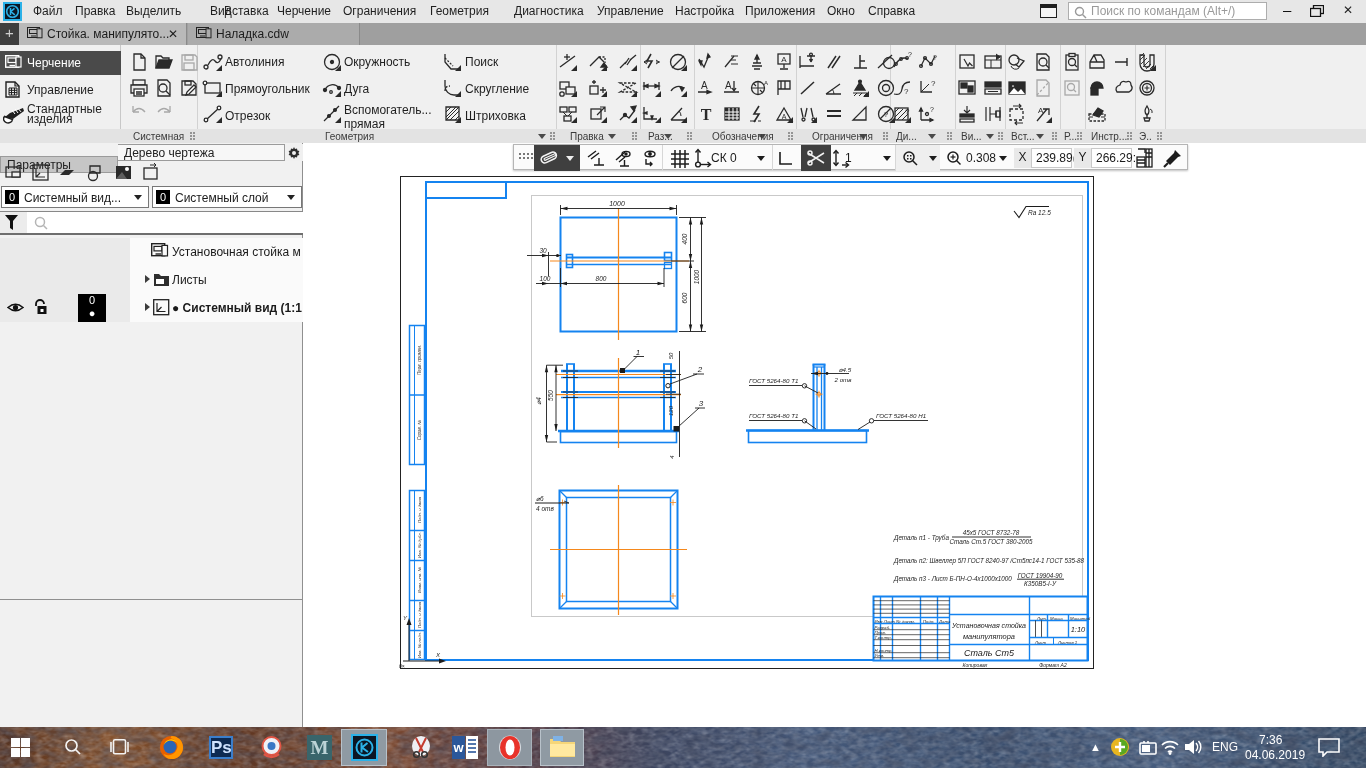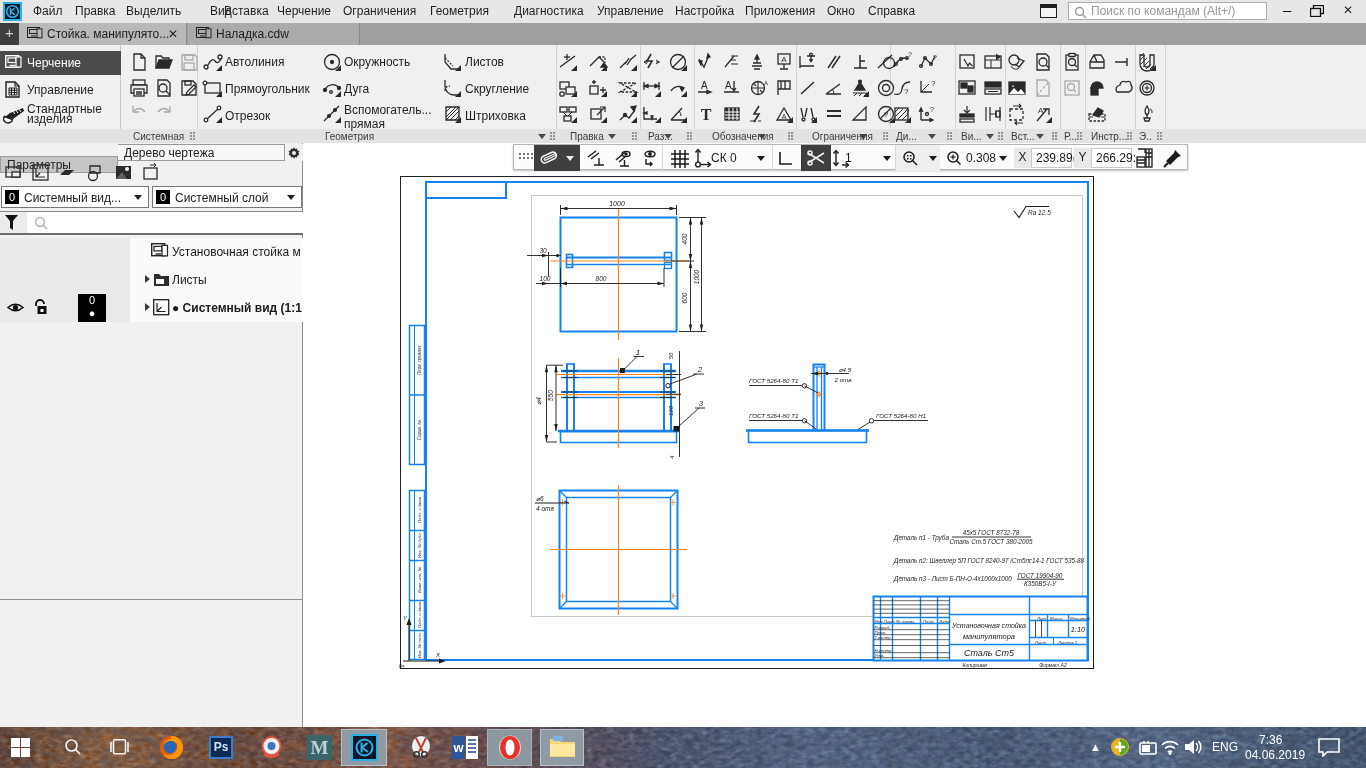--- a/index.html
+++ b/index.html
@@ -219,21 +219,21 @@
   <div class="glabel" style="left:1064px;">Р...</div>
   <div class="glabel" style="left:1091px;">Инстр...</div>
   <div class="glabel" style="left:1139px;">Э..</div>
 
   <div class="btnlabel" style="left:225px;top:10px;">Автолиния</div>
   <div class="btnlabel" style="left:225px;top:37px;">Прямоугольник</div>
   <div class="btnlabel" style="left:225px;top:64px;">Отрезок</div>
   <div class="btnlabel" style="left:344px;top:10px;">Окружность</div>
   <div class="btnlabel" style="left:344px;top:37px;">Дуга</div>
   <div class="btnlabel" style="left:344px;top:58px;">Вспомогатель...<br>прямая</div>
-  <div class="btnlabel" style="left:465px;top:10px;">Листов</div>
+  <div class="btnlabel" style="left:465px;top:10px;">Поиск</div>
   <div class="btnlabel" style="left:465px;top:37px;">Скругление</div>
   <div class="btnlabel" style="left:465px;top:64px;">Штриховка</div>
 
   <svg id="iconsvg" style="position:absolute;left:0;top:0;" width="1366" height="98" viewBox="0 0 1366 98">
 <g transform="translate(129 7)" stroke="#2a2a2a" fill="none" stroke-width="1.3">
         <path d="M5 2 h7 l4 4 v12 h-11 z"></path>
         <path d="M12 2 v4 h4"></path>
       </g>
 <g transform="translate(154 7)" stroke="#2a2a2a" fill="none" stroke-width="1.3">
         <path d="M2 16 l3 -8 h13 l-3 8 z" fill="#2a2a2a"></path>
@@ -1143,21 +1143,21 @@
       <path d="M1 3 v10 M18 3 v10" stroke="#f3f3f3" stroke-width="1.6"></path>
     </svg>
 
   <svg class="tbico" style="left:159px;top:8px;" width="25" height="25" viewBox="0 0 25 25">
       <circle cx="12.5" cy="12.5" r="11.5" fill="#e66000"></circle>
       <path d="M12.5 1 a11.5 11.5 0 0 1 0 23 a9 9 0 0 1 -8 -5 a9.5 9.5 0 0 0 14 -7 a9 9 0 0 0 -7 -9 z" fill="#ff9500"></path>
       <circle cx="11" cy="12" r="6.5" fill="#2a65b5"></circle>
       <path d="M5 10 a7 7 0 0 1 13 -2 a8 8 0 0 0 -13 2 z" fill="#ffcb00"></path>
     </svg>
 
-  <div class="tbico" style="left:209px;top:9px;width:24px;height:23px;background:#0d2a52;border:2px solid #3b7ecb;color:#cfe3ff;font-size:12px;font-weight:bold;text-align:center;line-height:19px;">Ps</div>
+  <div class="tbico" style="left:209px;top:9px;width:24px;height:23px;background:#0d2a52;border:2px solid #3b7ecb;color:#cfe3ff;font-size:17px;font-weight:bold;text-align:center;line-height:19px;">Ps</div>
 
   <svg class="tbico" style="left:259px;top:8px;" width="25" height="25" viewBox="0 0 25 25">
       <circle cx="12.5" cy="11" r="9" fill="#f0f0f5" stroke="#e05545" stroke-width="2"></circle>
       <path d="M5 19 c5 4 10 4 15 0" stroke="#e05545" stroke-width="2.5" fill="none"></path>
       <circle cx="12.5" cy="11" r="4" fill="#3a76c4"></circle>
     </svg>
 
   <div class="tbico" style="left:307px;top:8px;width:25px;height:25px;background:#39656b;color:#bcd3d6;font-size:19px;font-weight:bold;text-align:center;line-height:25px;font-family:'Liberation Serif',serif;">M</div>
 
   <div class="tbico" style="left:341px;top:2px;width:46px;height:37px;background:#8f9aa3;border:1px solid #b8c2ca;"></div>

